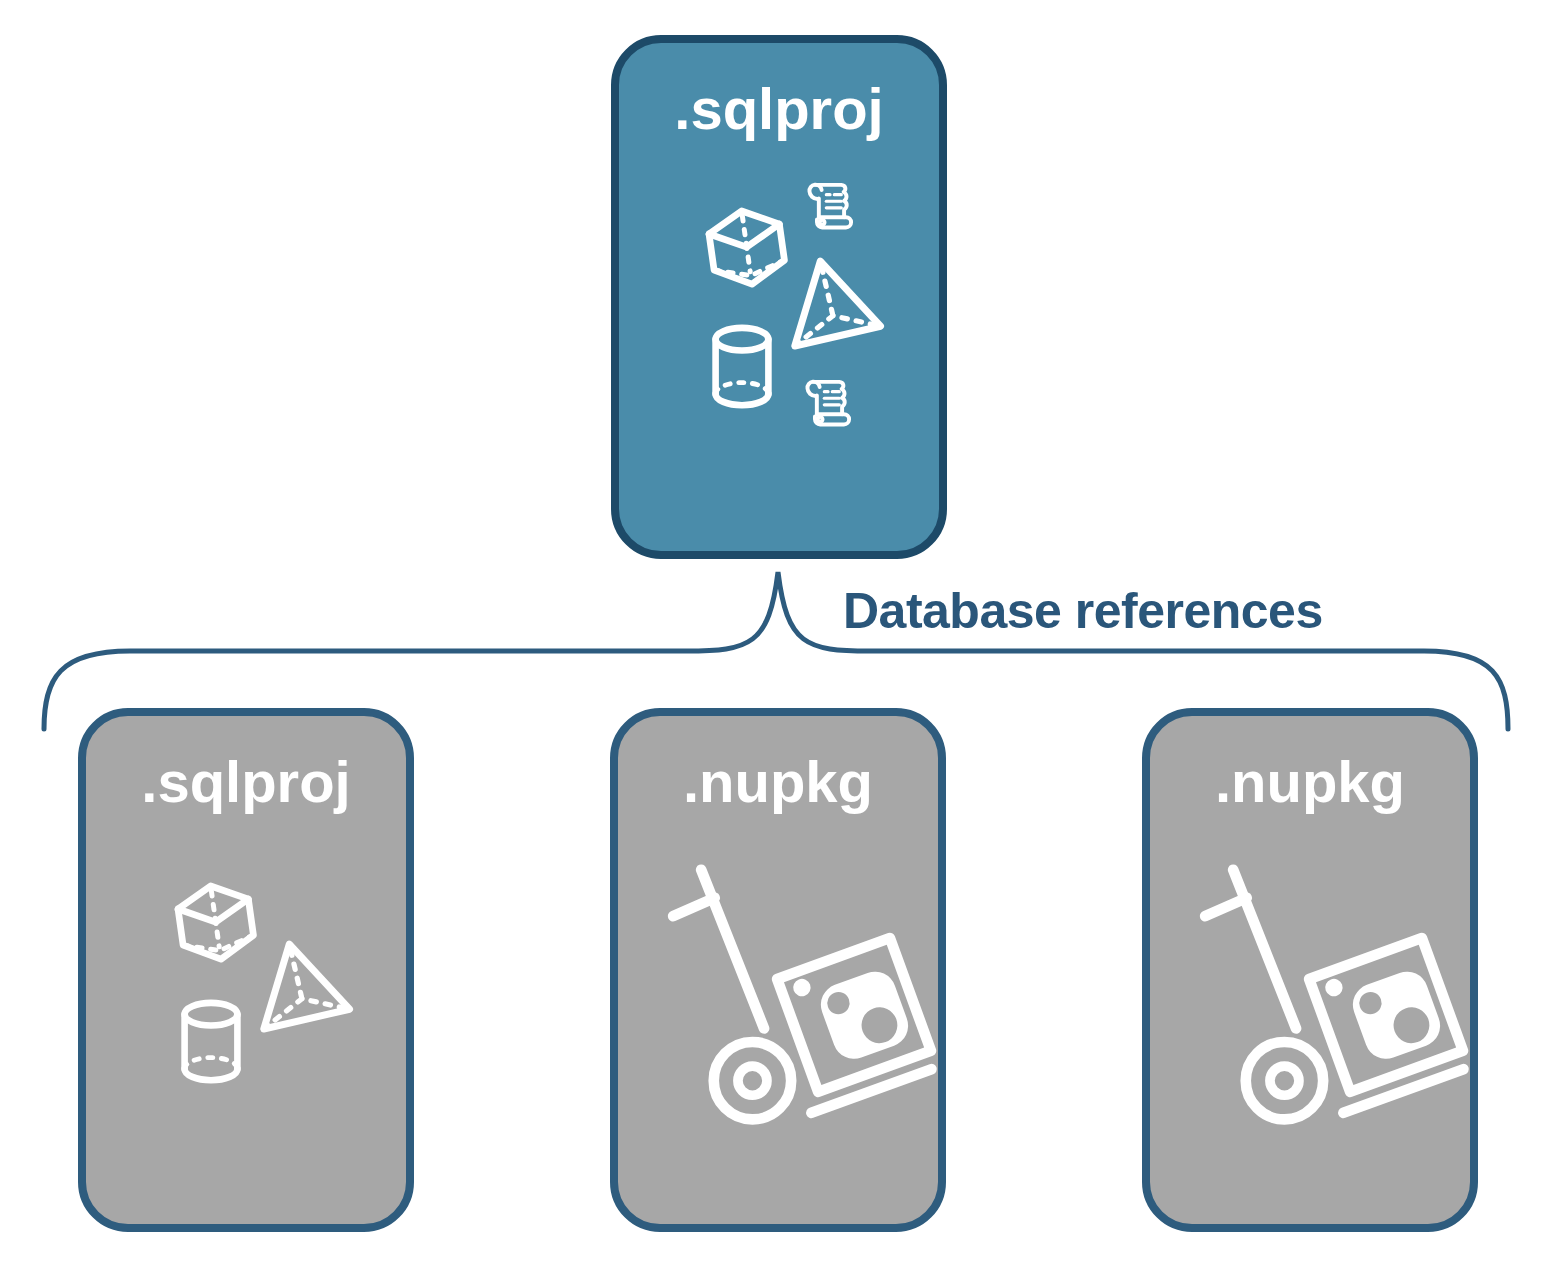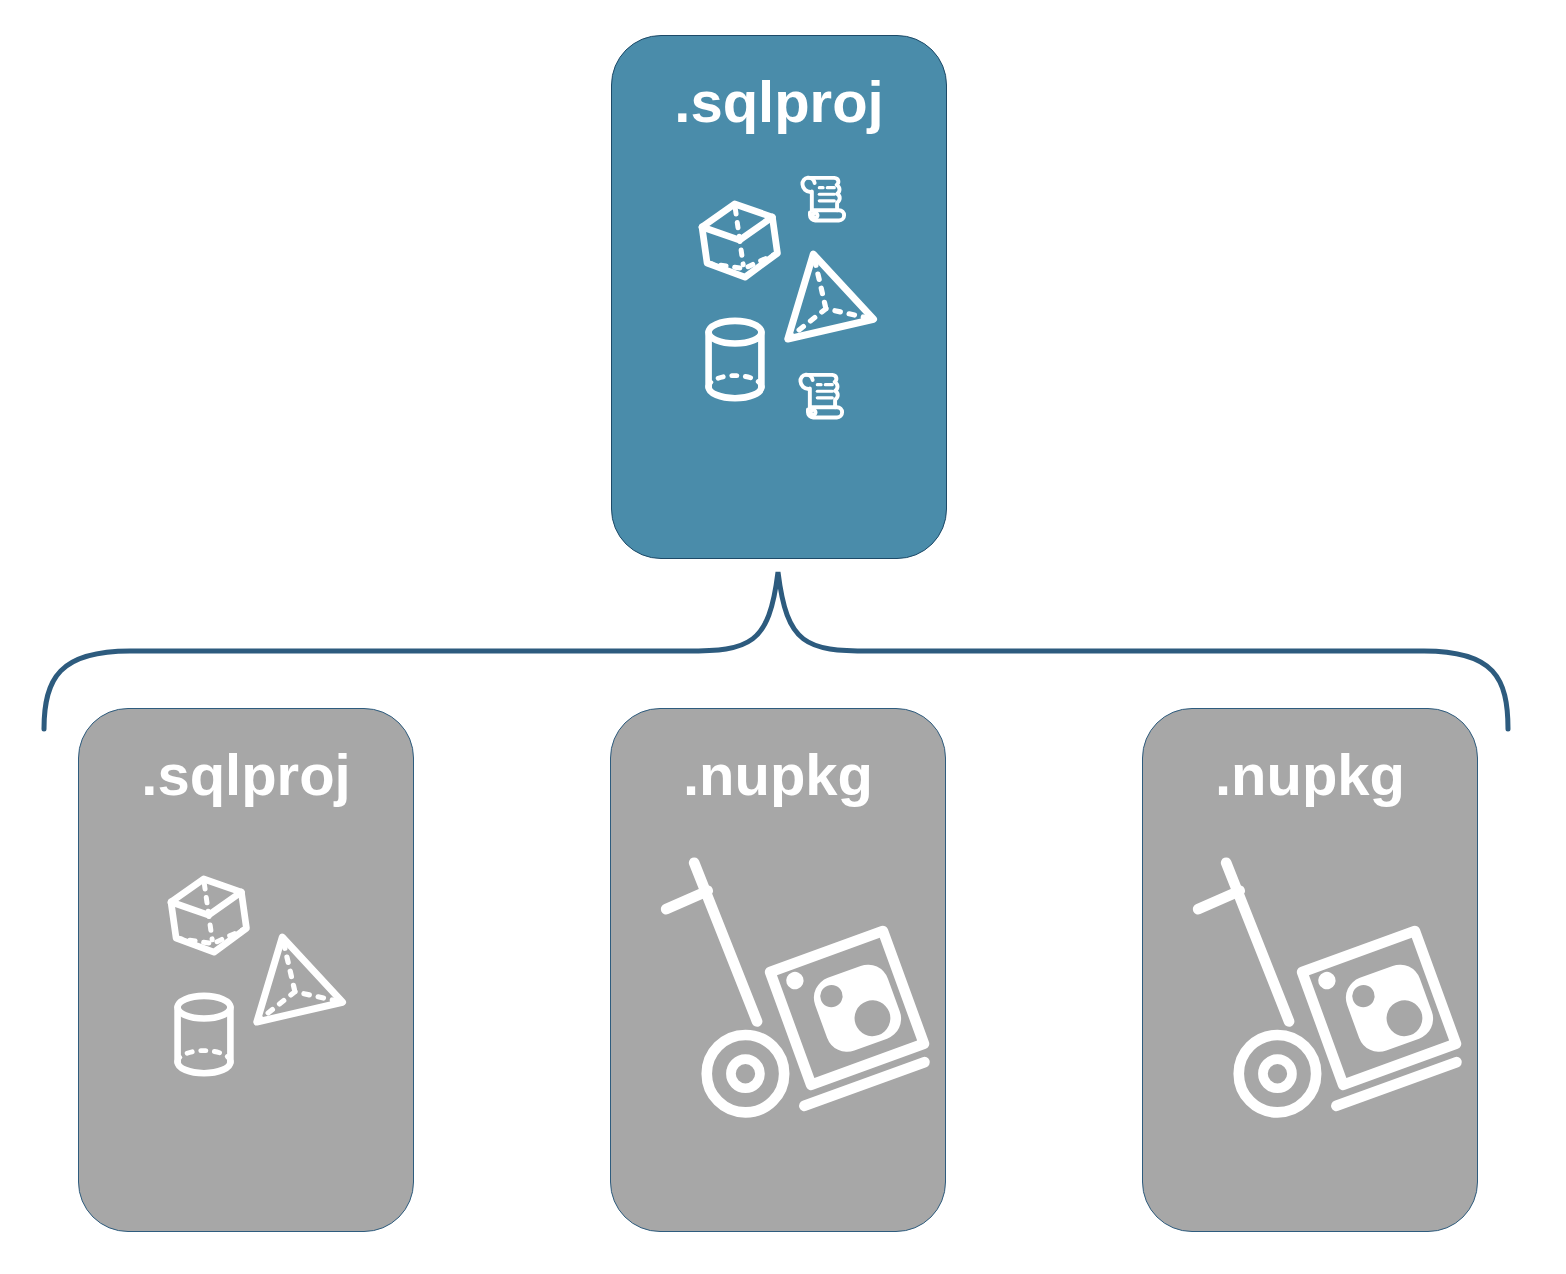--- a/index.html
+++ b/index.html
@@ -9,21 +9,21 @@
     height: 1274px;
     background: #ffffff;
     font-family: "Liberation Sans", sans-serif;
     overflow: hidden;
   }
   .node {
     position: absolute;
     width: 336px;
     height: 524px;
     border-radius: 50px;
-    border: 1px solid #4c1d95;
+    border: 8px solid #4c1d95;
     box-sizing: border-box;
   }
   .node-root {
     left: 611px; top: 35px;
     background: #4a8caa;
     border-color: #1d4a68;
   }
   .node-gray { background: #a7a7a7; border-color: #2e5c7e; }
   .node-child-1 { left: 78px;  top: 708px; }
   .node-child-2 { left: 610px; top: 708px; }
@@ -123,20 +123,21 @@
   </defs>
 </svg>
 
 <div class="canvas">
 
   <svg class="connector-svg">
     <path d="M44,729 C44,678 60,651 130,651 L686,651 C750,651 769,645 778,572
              C787,645 806,651 870,651 L1424,651 C1494,651 1508,678 1508,729" fill="none" stroke="#2d5b7e" stroke-width="5" stroke-linecap="round"></path>
   </svg>
 
+  <div class="connector-label">Database references</div>
 
   <div class="node node-root">
     <div class="node-title">.sqlproj</div>
     <svg class="ic" style="left:183px; top:133px; width:58px; height:58px;">
         <use href="#sym-scroll"></use>
       </svg>
     <svg class="ic" style="left:80px; top:158px; width:96px; height:96px;">
         <use href="#sym-cube"></use>
       </svg>
     <svg class="ic" style="left:155px; top:210px; width:112px; height:100px;">

